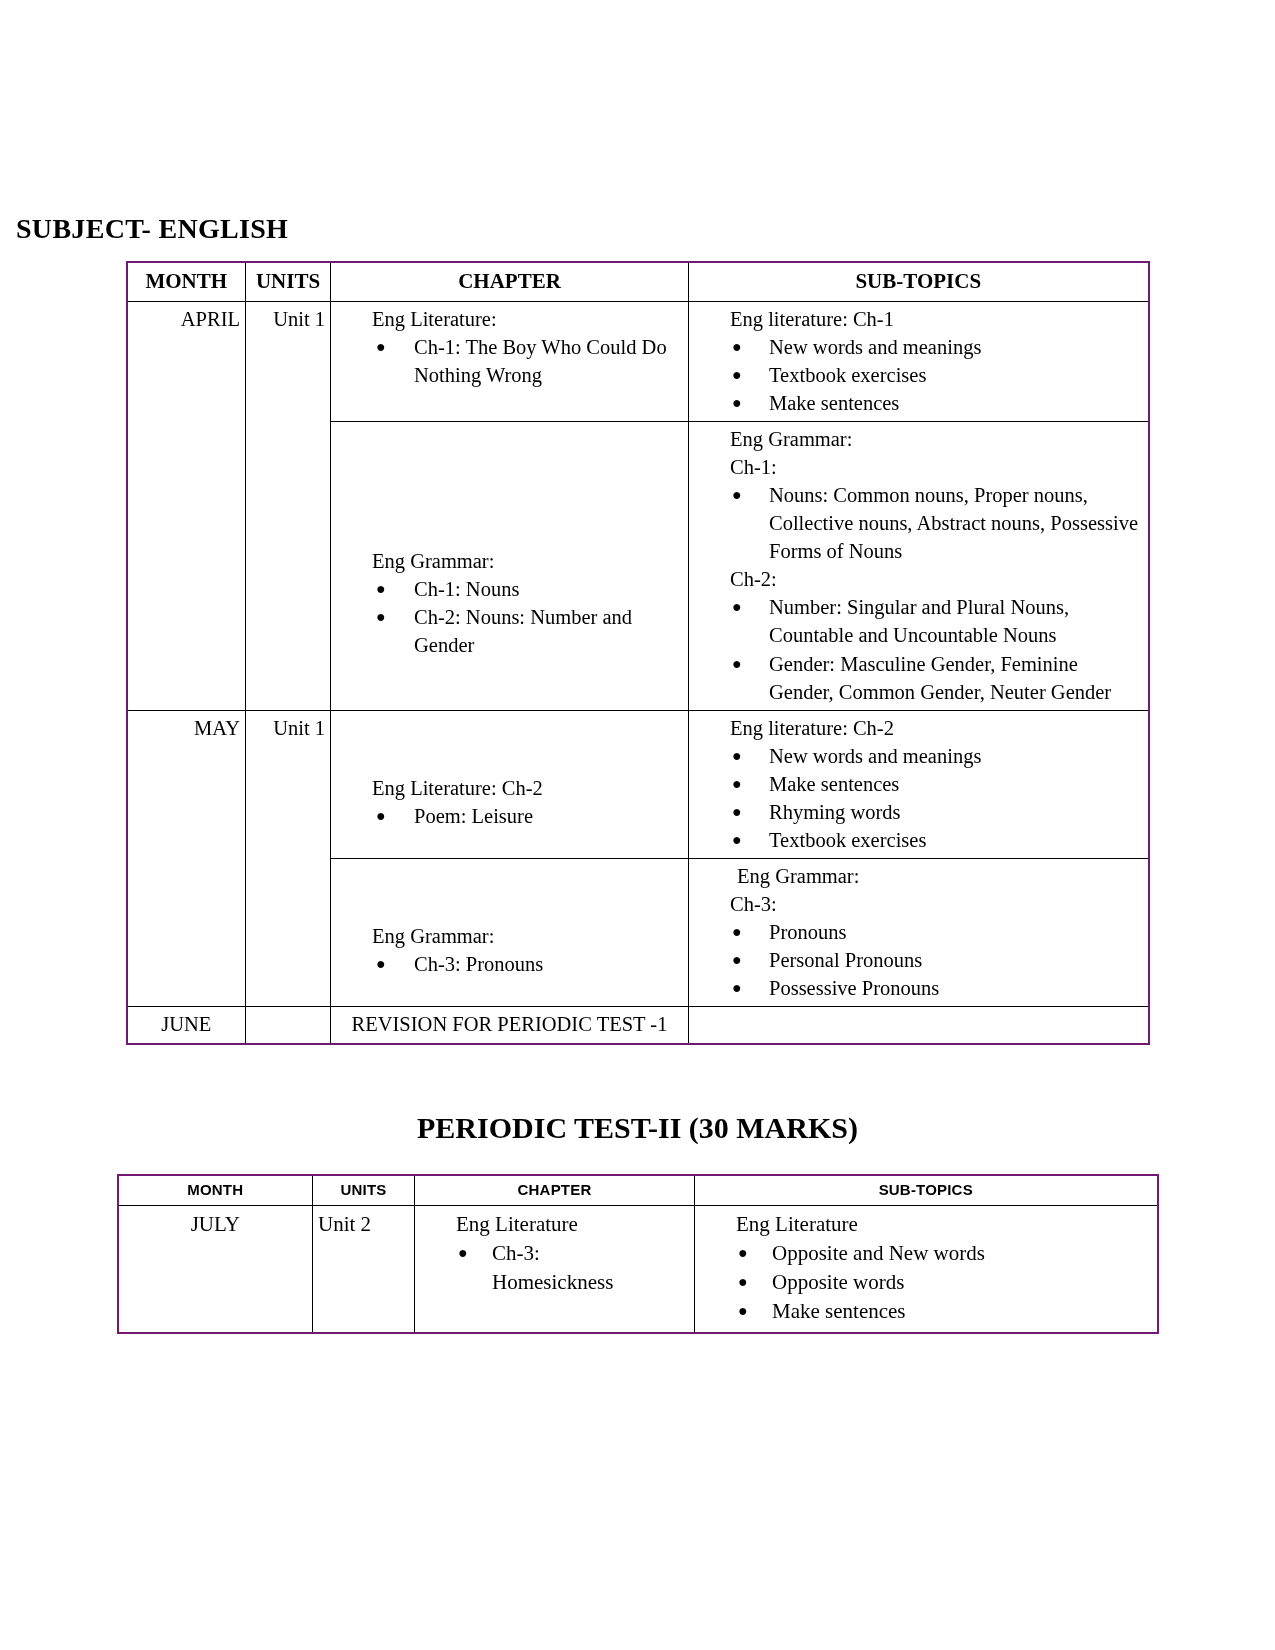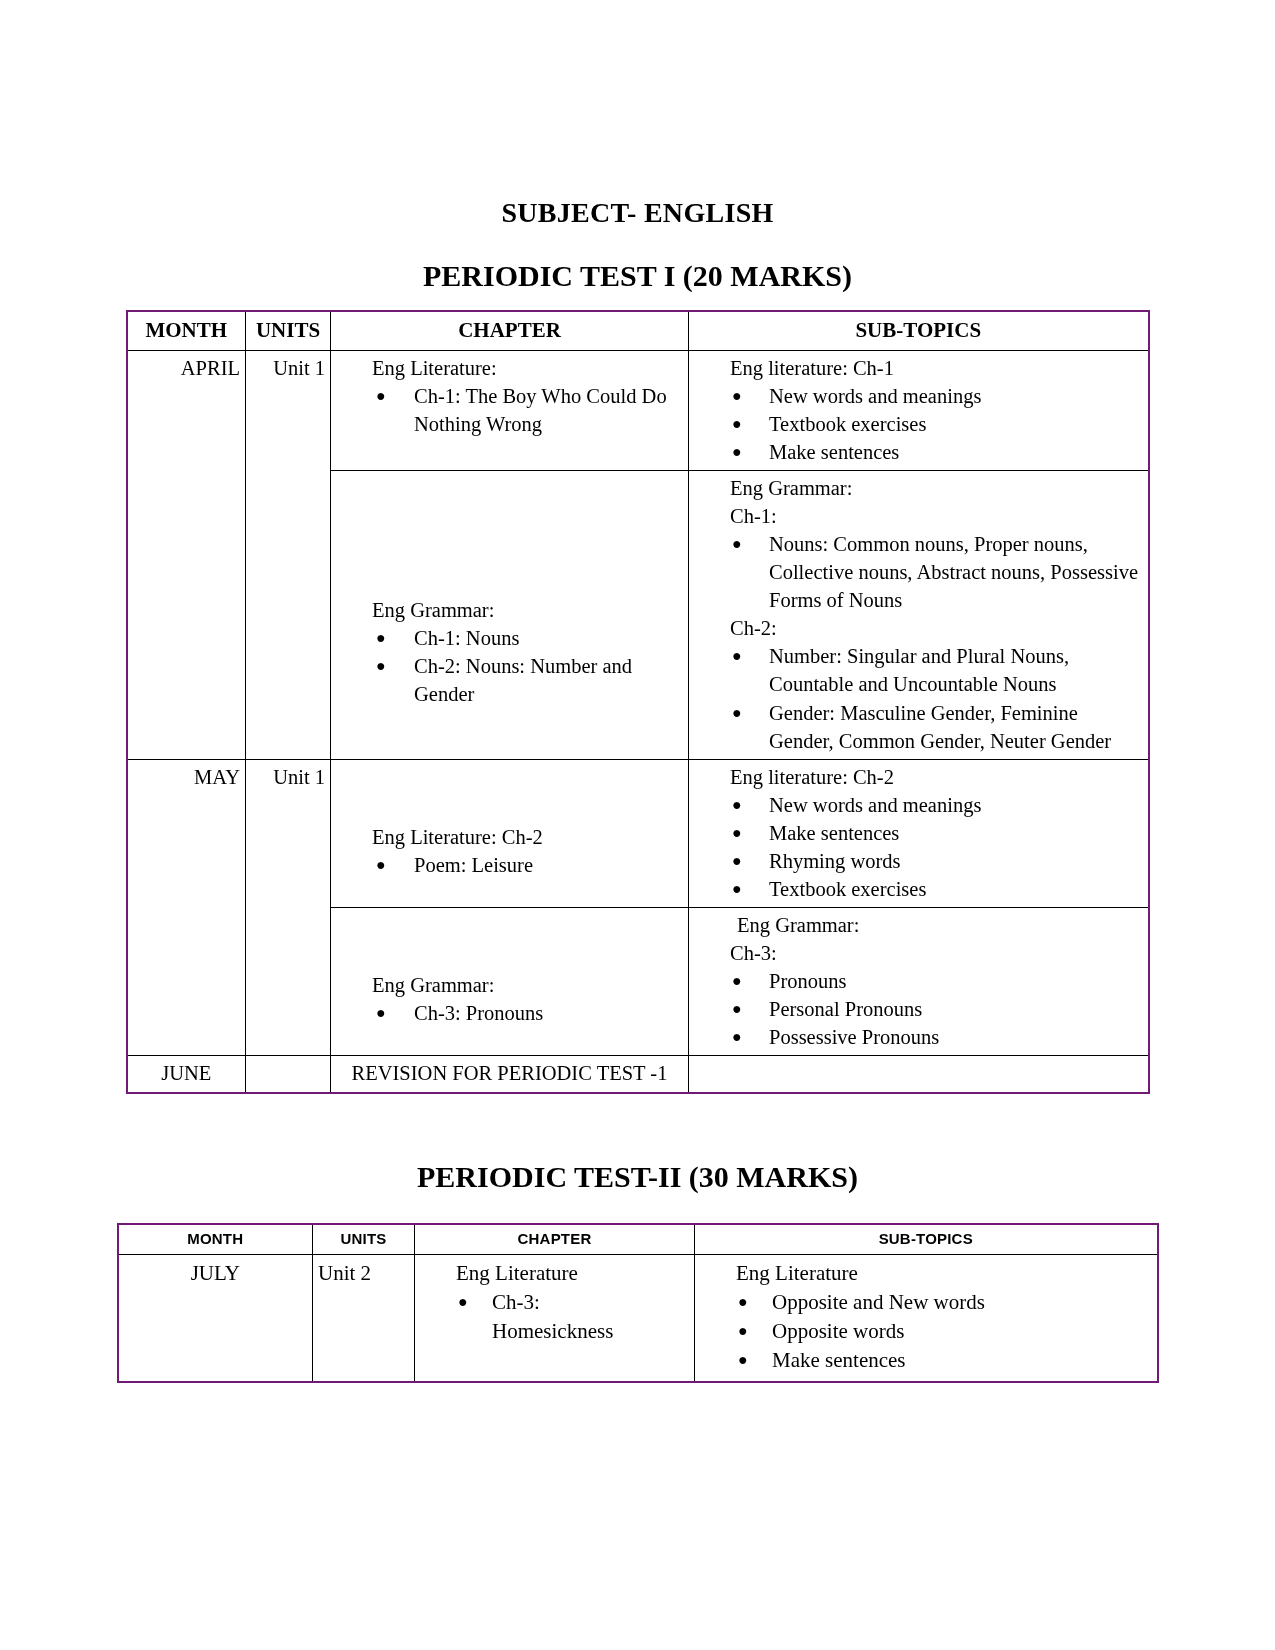--- a/index.html
+++ b/index.html
@@ -14,25 +14,24 @@
     color: #000000;
     position: relative;
   }
   .page {
     box-sizing: border-box;
     width: 1275px;
     height: 1650px;
     padding: 0;
   }
   .doc-title {
-    text-align: center;
     font-size: 28px;
     font-weight: bold;
     letter-spacing: 0.3px;
-    margin: 0;
+    margin: 16px;
     padding-top: 198px;
     line-height: 1.1;
   }
   .section-title {
     text-align: center;
     font-size: 30px;
     font-weight: bold;
     margin: 0;
     padding-top: 30px;
     padding-bottom: 18px;
@@ -153,21 +152,20 @@
     padding-left: 72px;
   }
 </style>
 </head>
 <body>
 
 <div class="page">
 
   <h1 class="doc-title">SUBJECT- ENGLISH</h1>
 
-  <h2 class="section-title">PERIODIC TEST I (20 MARKS)</h2>
 
   <table class="sched" id="table-pt1">
     <colgroup>
       <col class="col-month">
         <col class="col-units">
         <col class="col-chapter">
         <col class="col-subtopics">
     </colgroup>
     <thead>
       <tr>

